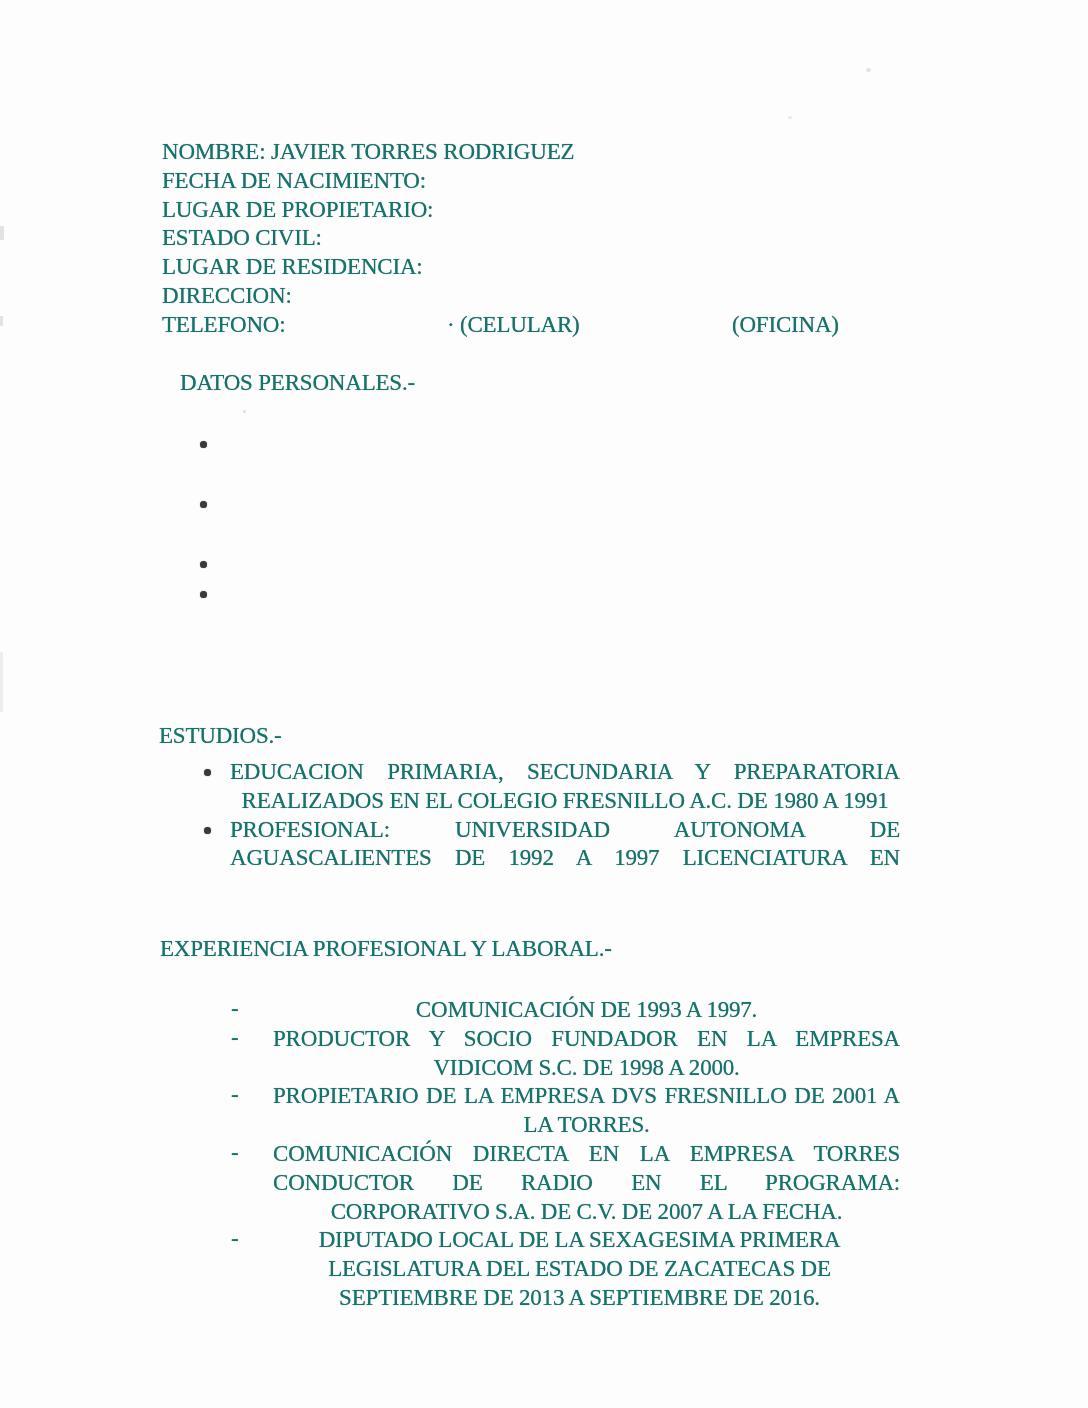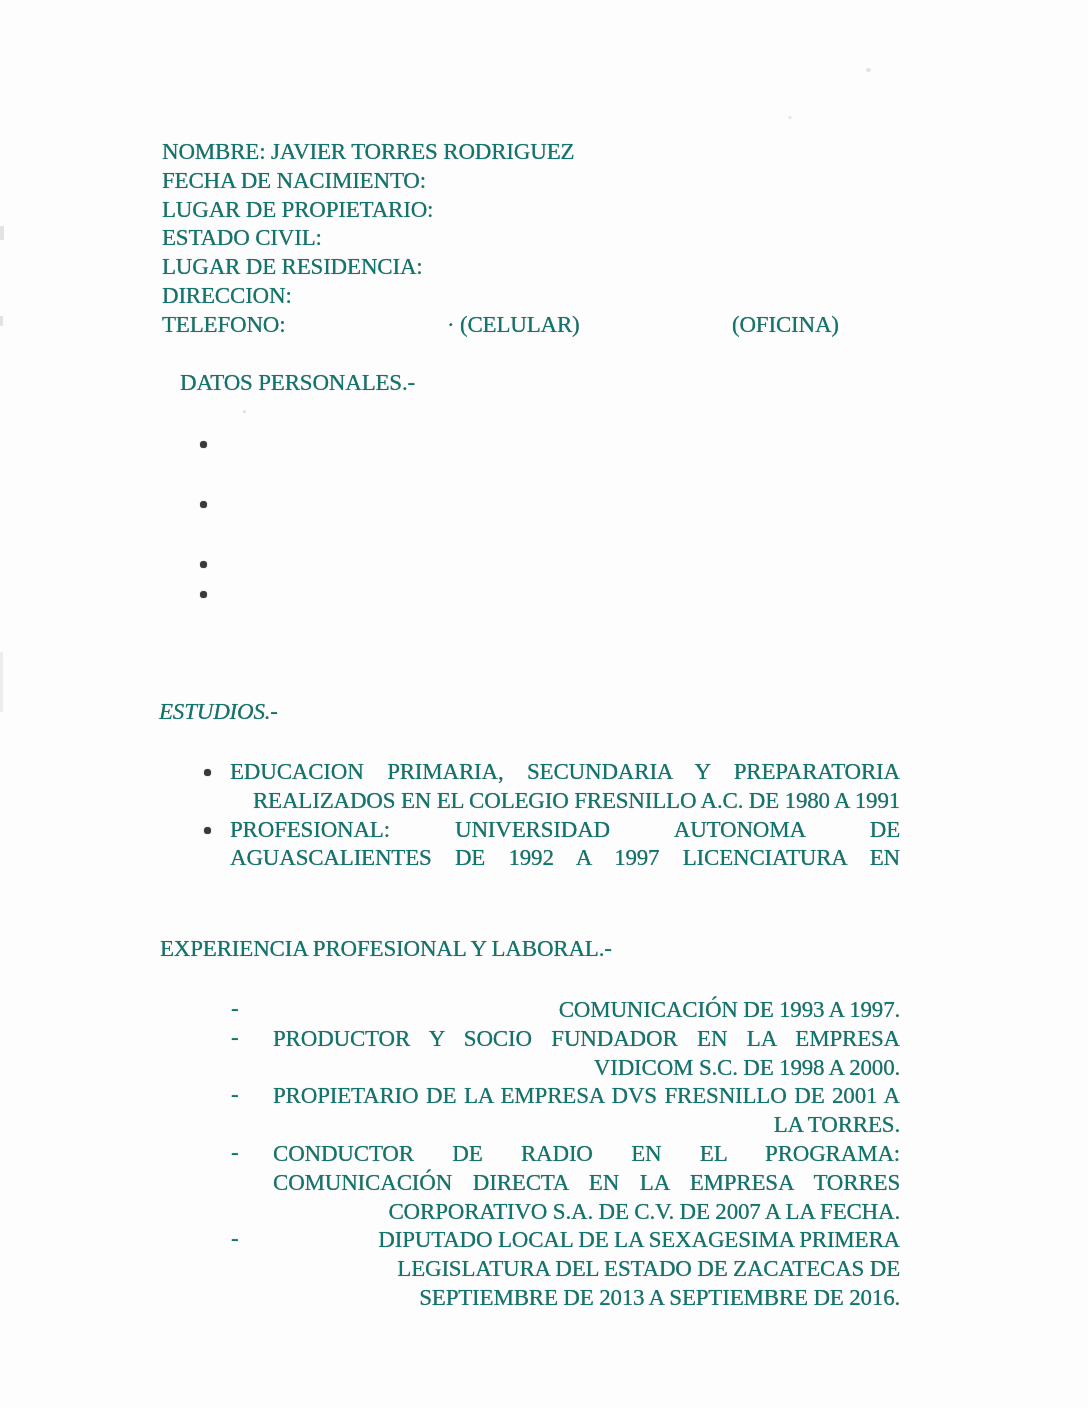--- a/index.html
+++ b/index.html
@@ -20,21 +20,21 @@
     white-space: normal;
   }
   
   .personal { position: absolute; left: 162px; top: 138px; width: 720px; }
   .tel-line { position: relative; height: 28.8px; }
   .tel-cel { position: absolute; left: 285px; top: 0; }
   .tel-ofi { position: absolute; left: 570px; top: 0; }
   
   .heading { position: absolute; }
   .h-datos   { left: 160px; top: 369px; margin-left: 20px; }
-  .h-estud   { left: 159px; top: 698px; font-style: italic; }
+  .h-estud   { left: 159px; top: 722px; }
   .h-exper   { left: 160px; top: 935px; }
   
   .dot {
     position: absolute;
     width: 7px; height: 7px;
     border-radius: 50%;
     background: #3a3a3a;
     box-shadow: 0 0 1px #5a5a5a;
   }
   .dot-1 { left: 200px; top: 441px; }
@@ -49,21 +49,21 @@
     width: 7px; height: 7px; border-radius: 50%;
     background: #3a3a3a; box-shadow: 0 0 1px #5a5a5a;
   }
   
   .dash-list { position: absolute; left: 231px; top: 996px; width: 669px; }
   .d-item { position: relative; padding-left: 42px; }
   .d-item.last { padding-left: 28px; }
   .d-marker { position: absolute; left: 0; top: -1px; }
   
   .j { text-align: justify; text-align-last: justify; }
-  .l { text-align: right; }
+  .l { text-align: center; }
   
   .speck { position: absolute; border-radius: 50%; }
   .sp-1 { left: 866px; top: 68px;  width: 5px; height: 4px; background: #e2e2e2; }
   .sp-2 { left: 788px; top: 116px; width: 4px; height: 3px; background: #e8e8e8; }
   .sp-3 { left: 243px; top: 410px; width: 3px; height: 3px; background: #dcdcdc; }
   .edge { position: absolute; background: #e3e3e3; }
   .ed-1 { left: 0; top: 226px; width: 4px; height: 14px; }
   .ed-2 { left: 0; top: 316px; width: 3px; height: 10px; }
   .ed-3 { left: 0; top: 652px; width: 3px; height: 60px; background: #ededed; }
 </style>
@@ -117,22 +117,22 @@
       <div class="ln j">PRODUCTOR Y SOCIO FUNDADOR EN LA EMPRESA</div>
       <div class="ln l">VIDICOM S.C. DE 1998 A 2000.</div>
     </div>
     <div class="d-item">
       <span class="d-marker">-</span>
       <div class="ln j">PROPIETARIO DE LA EMPRESA DVS FRESNILLO DE 2001 A</div>
       <div class="ln l">LA TORRES.</div>
     </div>
     <div class="d-item">
       <span class="d-marker">-</span>
+      <div class="ln j">COMUNICACIÓN DIRECTA EN LA EMPRESA TORRES</div>
       <div class="ln j">CONDUCTOR DE RADIO EN EL PROGRAMA:</div>
-      <div class="ln j">COMUNICACIÓN DIRECTA EN LA EMPRESA TORRES</div>
       <div class="ln l">CORPORATIVO S.A. DE C.V. DE 2007 A LA FECHA.</div>
     </div>
     <div class="d-item last">
       <span class="d-marker">-</span>
       <div class="ln l">DIPUTADO LOCAL DE LA SEXAGESIMA PRIMERA</div>
       <div class="ln l">LEGISLATURA DEL ESTADO DE ZACATECAS DE</div>
       <div class="ln l">SEPTIEMBRE DE 2013 A SEPTIEMBRE DE 2016.</div>
     </div>
   </div>
 

